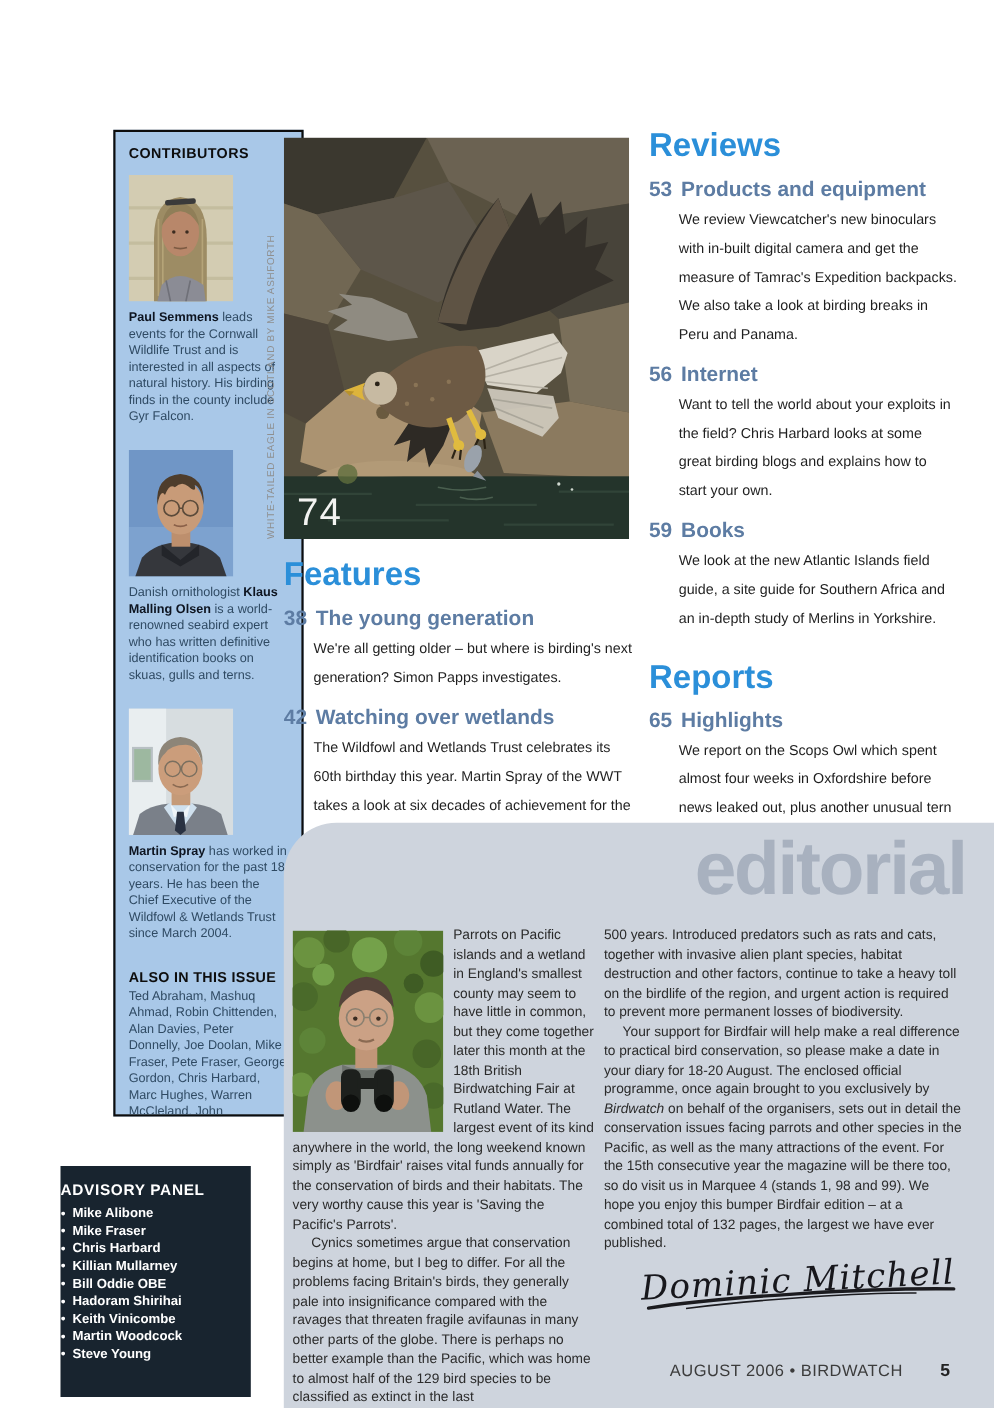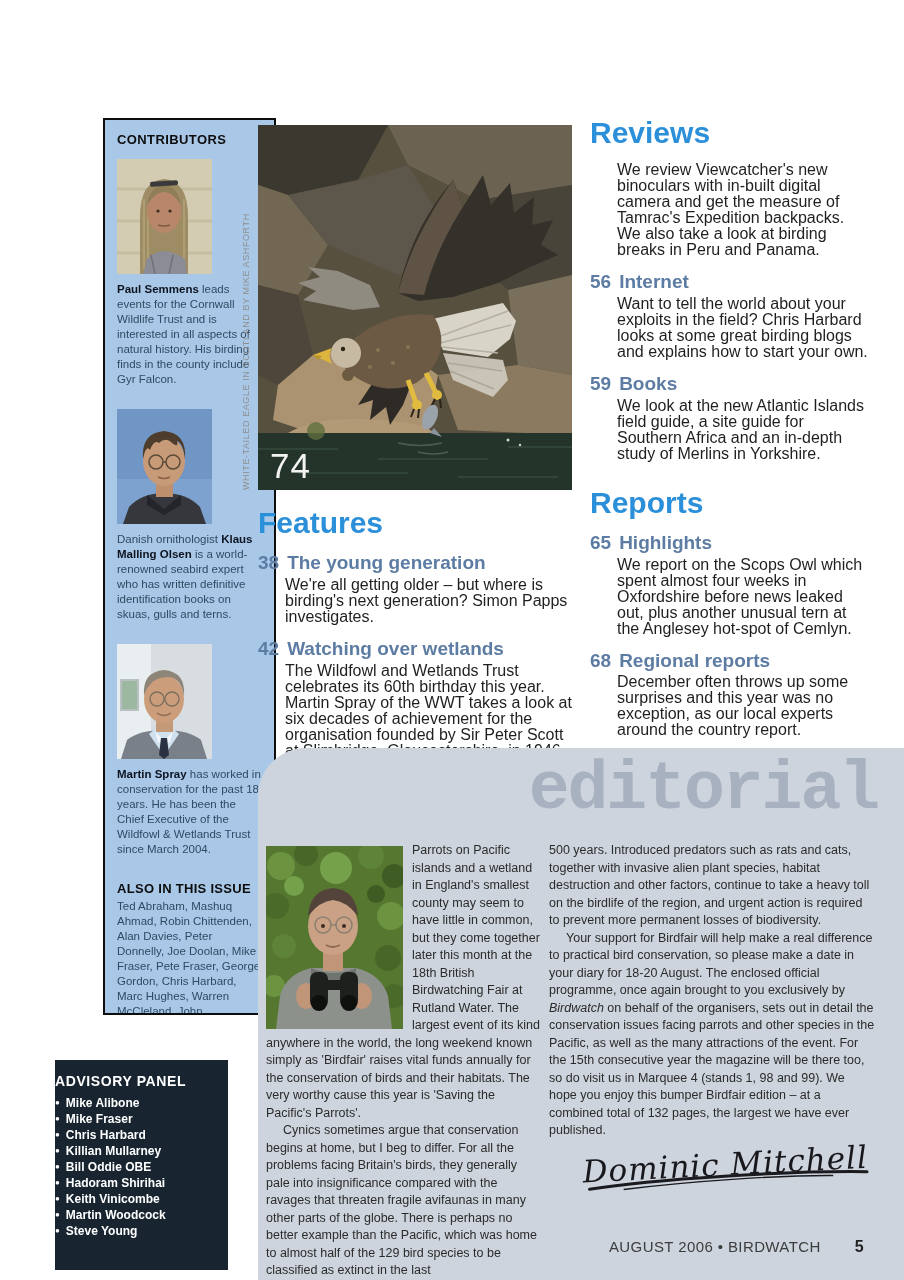--- a/index.html
+++ b/index.html
@@ -38,32 +38,32 @@
   .eagle-photo{position:absolute;left:258px;top:125px;width:314px;height:365px;overflow:hidden;text-align:right;}
   .photo-pageref{
     position:absolute;left:12px;bottom:4px;color:#f3f3f1;font-size:35px;
     font-weight:normal;letter-spacing:1px;
   }
   
   .section-title{font-size:30px;font-weight:bold;color:#2b8fd9;margin:0 0 14px 0;line-height:1;}
   .toc-item{margin-bottom:13px;}
   .toc-head{font-size:19px;font-weight:bold;color:#5d7ca3;line-height:1.15;margin-bottom:3px;}
   .toc-head .toc-num{margin-right:8px;}
-  .toc-desc{margin-left:27px;font-size:16px;line-height:16px;color:#1f1f1f;}
+  .toc-desc{margin-left:27px;font-size:13px;line-height:26px;color:#1f1f1f;}
   .features-col{position:absolute;left:258px;top:508px;width:318px;}
   .right-col{position:absolute;left:590px;top:118px;width:280px;}
   .reports-title{margin-top:26px;}
   
   .editorial-panel{
     position:absolute;left:258px;top:748px;width:646px;height:532px;
     background:#ced4dd;border-top-left-radius:48px;
   }
   .editorial-title{
     text-align:right;padding:10px 26px 0 0;font-size:68px;font-weight:bold;
-    color:#a8b1bf;line-height:.95;letter-spacing:-2px;font-family:Liberation Mono, monospace;
+    color:#a8b1bf;line-height:.95;letter-spacing:-2px;
   }
   .editorial-cols{position:absolute;left:8px;top:94px;display:flex;gap:7px;}
   .ed-col{font-size:12.5px;line-height:17.5px;color:#2b2b2b;}
   .ed-col-1{width:276px;}
   .ed-col-2{width:326px;}
   .ed-col p{margin:0;}
   .ed-indent{text-indent:17px;}
   .ed-photo{float:left;width:137px;height:183px;margin:4px 9px 4px 0;}
   .ed-photo svg{display:block;}
   .em{font-style:italic;}
@@ -233,20 +233,21 @@
   <div class="toc-item">
     <div class="toc-head"><span class="toc-num">42</span><span>Watching over wetlands</span></div>
     <div class="toc-desc">The Wildfowl and Wetlands Trust celebrates its 60th birthday this year. Martin Spray of the WWT takes a look at six decades of achievement for the organisation founded by Sir Peter Scott at Slimbridge, Gloucestershire, in 1946.</div>
   </div>
 </div>
 
 <div class="right-col">
   <div class="section-title">Reviews</div>
 
   <div class="toc-item">
+    <div class="toc-head"><span class="toc-num">53</span><span>Products and equipment</span></div>
     <div class="toc-desc">We review Viewcatcher's new binoculars with in-built digital camera and get the measure of Tamrac's Expedition backpacks. We also take a look at birding breaks in Peru and Panama.</div>
   </div>
   <div class="toc-item">
     <div class="toc-head"><span class="toc-num">56</span><span>Internet</span></div>
     <div class="toc-desc">Want to tell the world about your exploits in the field? Chris Harbard looks at some great birding blogs and explains how to start your own.</div>
   </div>
   <div class="toc-item">
     <div class="toc-head"><span class="toc-num">59</span><span>Books</span></div>
     <div class="toc-desc">We look at the new Atlantic Islands field guide, a site guide for Southern Africa and an in-depth study of Merlins in Yorkshire.</div>
   </div>

